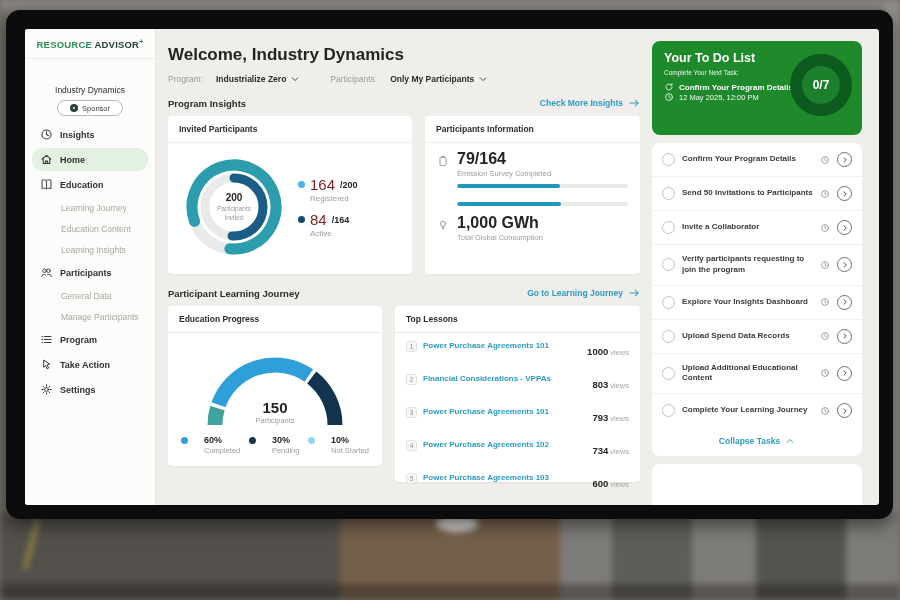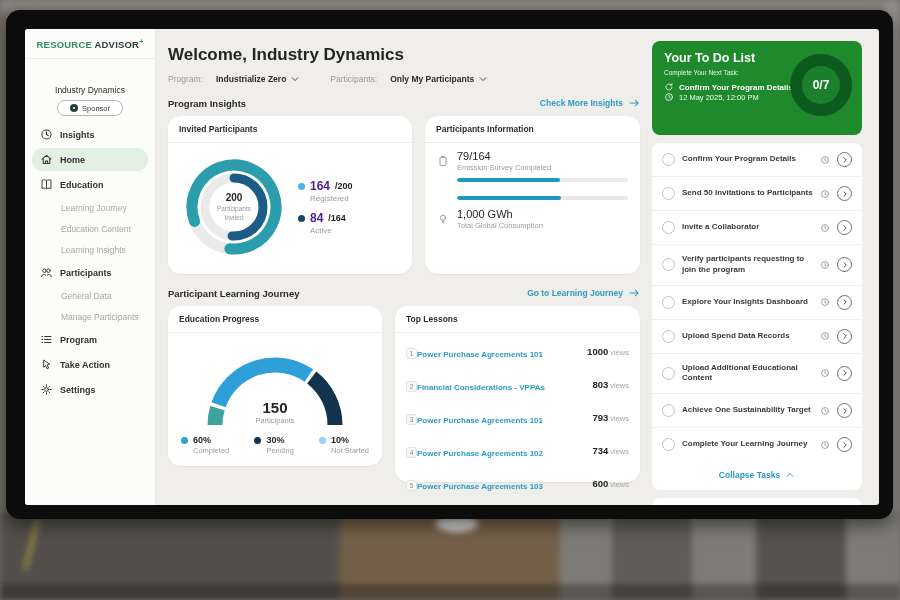--- a/index.html
+++ b/index.html
@@ -53,61 +53,61 @@
   .caret{width:10px;height:10px;display:inline-flex;margin-left:4px;color:#4a4a46}
   .caret svg{width:100%;height:100%}
 
   .section-row{display:flex;justify-content:space-between;align-items:center;margin-top:13px}
   .section-title{font-size:9.5px;font-weight:bold;color:#2b2b29}
   .link{display:flex;align-items:center;gap:5px;font-size:8.5px;font-weight:bold;color:#2e9cc3;cursor:pointer}
   .link .arrow{width:12px;height:12px;display:inline-flex}
   .link svg{width:100%;height:100%}
 
   .cards-row{display:flex;gap:13px;margin-top:7px;align-items:stretch}
-  .card{background:#fff;border-radius:13px;box-shadow:0 1px 2px rgba(0,0,0,.06)}
+  .card{background:#fff;border-radius:4px;box-shadow:0 1px 2px rgba(0,0,0,.06)}
   .card-head{padding:8px 11px;border-bottom:1px solid #ececea;font-size:8.5px;font-weight:bold;color:#2d2d2b}
   .card-invited{width:244px;height:158px}
   .card-info{width:215px;height:158px}
   .card-edu{width:214px;height:160px}
   .card-lessons{width:245px;height:176px}
 
   .invited-body{display:flex;align-items:center;padding:8px 8px 8px 10px;gap:8px}
   .donut-wrap{position:relative;width:112px;height:112px;flex:none}
   .donut-wrap svg{width:112px;height:112px}
   .donut-center{position:absolute;inset:0;display:flex;flex-direction:column;align-items:center;justify-content:center;text-align:center}
   .donut-value{font-size:10px;font-weight:bold;color:#242422}
   .donut-label{font-size:6.5px;color:#9a9a95;width:52px;line-height:1.3;margin-top:2px}
   .legend-block{margin:8px 0}
   .legend-line{display:flex;align-items:center;gap:5px}
   .legend-dot{width:7px;height:7px;border-radius:50%;flex:none}
-  .legend-big{font-size:12px;font-weight:bold;color:#4c1d95}
+  .legend-big{font-size:15px;font-weight:normal;color:#7f1d1d}
   .legend-small{font-size:9px;font-weight:bold;color:#242422}
   .legend-sub{font-size:8px;color:#9c9c97;margin:1px 0 0 12px}
 
   .stat{padding:7px 12px 0}
   .stat-top{display:flex;gap:8px}
   .stat-icon{width:12px;height:12px;color:#8f8f8a;margin-top:3px;flex:none}
   .stat-icon svg{width:100%;height:100%}
-  .stat-value{font-size:11px;font-weight:normal;color:#242422}
+  .stat-value{font-size:16px;font-weight:bold;color:#242422}
   .stat-label{font-size:7.5px;color:#9c9c97;margin-top:1px}
   .stat-bar{height:4px;background:#e9e9e6;border-radius:2px;margin:6px 0 1px 20px;overflow:hidden}
   .stat-bar-fill{height:100%;background:#2097bd;border-radius:2px}
 
   .gauge-wrap{position:relative;width:170px;height:88px;margin:6px auto 0}
   .gauge-wrap svg{width:170px;height:92px}
   .gauge-center{position:absolute;left:0;right:0;bottom:2px;text-align:center}
   .gauge-value{font-size:15px;font-weight:bold;color:#242422}
   .gauge-label{font-size:7.5px;color:#9c9c97}
   .edu-legend{display:flex;justify-content:space-between;padding:8px 13px 0}
-  .edu-leg-item{display:flex;gap:5px}
+  .edu-leg-item{display:flex;gap:16px}
   .edu-leg-item .legend-dot{margin-top:2px}
   .edu-leg-pct{font-size:9px;font-weight:bold;color:#242422}
   .edu-leg-label{font-size:7.5px;color:#9c9c97;margin-top:1px}
 
-  .lesson{display:flex;align-items:flex-end;padding:7.5px 11px;gap:0}
+  .lesson{display:flex;align-items:flex-start;padding:7.5px 11px;gap:6px}
   .lesson-rank{width:11px;height:11px;border:1px solid #e2e2de;background:#f7f7f5;border-radius:3px;
                font-size:6.5px;color:#8f8f8a;display:flex;align-items:center;justify-content:center;flex:none}
   .lesson-title{font-size:8px;color:#2d9bc1;font-weight:bold;flex:1;cursor:pointer}
   .lesson-views{font-size:9.5px;font-weight:bold;color:#242422}
   .lesson-suffix{font-size:7.5px;color:#a5a5a0;margin-left:2px}
 
   
   .rightcol{position:absolute;left:627px;top:0;width:210px}
   .todo-card{background:#1e8a2c;border-radius:8px;margin-top:12px;padding:10px 12px;position:relative;height:94px;color:#fff}
   .todo-title{font-size:12.5px;font-weight:bold}
@@ -592,37 +592,20 @@
               <span class="task-go">
                 <span style="display:inline-flex">
                   <svg viewBox="0 0 16 16" fill="none" stroke="currentColor" stroke-width="1.8" stroke-linecap="round" stroke-linejoin="round">
                     <path d="M6 3.5 10.5 8 6 12.5"></path>
                   </svg>
                 </span>
               </span>
             </div>
             <div class="task">
               <span class="task-check"></span>
-              <span class="task-label">Achieve One Sustainability Target</span>
-              <span class="task-clock">
-                <svg viewBox="0 0 16 16" fill="none" stroke="currentColor" stroke-width="1.3" stroke-linecap="round">
-                  <circle cx="8" cy="8" r="5.5"></circle>
-                  <path d="M8 5v3.2l2 1.2"></path>
-                </svg>
-              </span>
-              <span class="task-go">
-                <span style="display:inline-flex">
-                  <svg viewBox="0 0 16 16" fill="none" stroke="currentColor" stroke-width="1.8" stroke-linecap="round" stroke-linejoin="round">
-                    <path d="M6 3.5 10.5 8 6 12.5"></path>
-                  </svg>
-                </span>
-              </span>
-            </div>
-            <div class="task">
-              <span class="task-check"></span>
               <span class="task-label">Complete Your Learning Journey</span>
               <span class="task-clock">
                 <svg viewBox="0 0 16 16" fill="none" stroke="currentColor" stroke-width="1.3" stroke-linecap="round">
                   <circle cx="8" cy="8" r="5.5"></circle>
                   <path d="M8 5v3.2l2 1.2"></path>
                 </svg>
               </span>
               <span class="task-go">
                 <span style="display:inline-flex">
                   <svg viewBox="0 0 16 16" fill="none" stroke="currentColor" stroke-width="1.8" stroke-linecap="round" stroke-linejoin="round">

